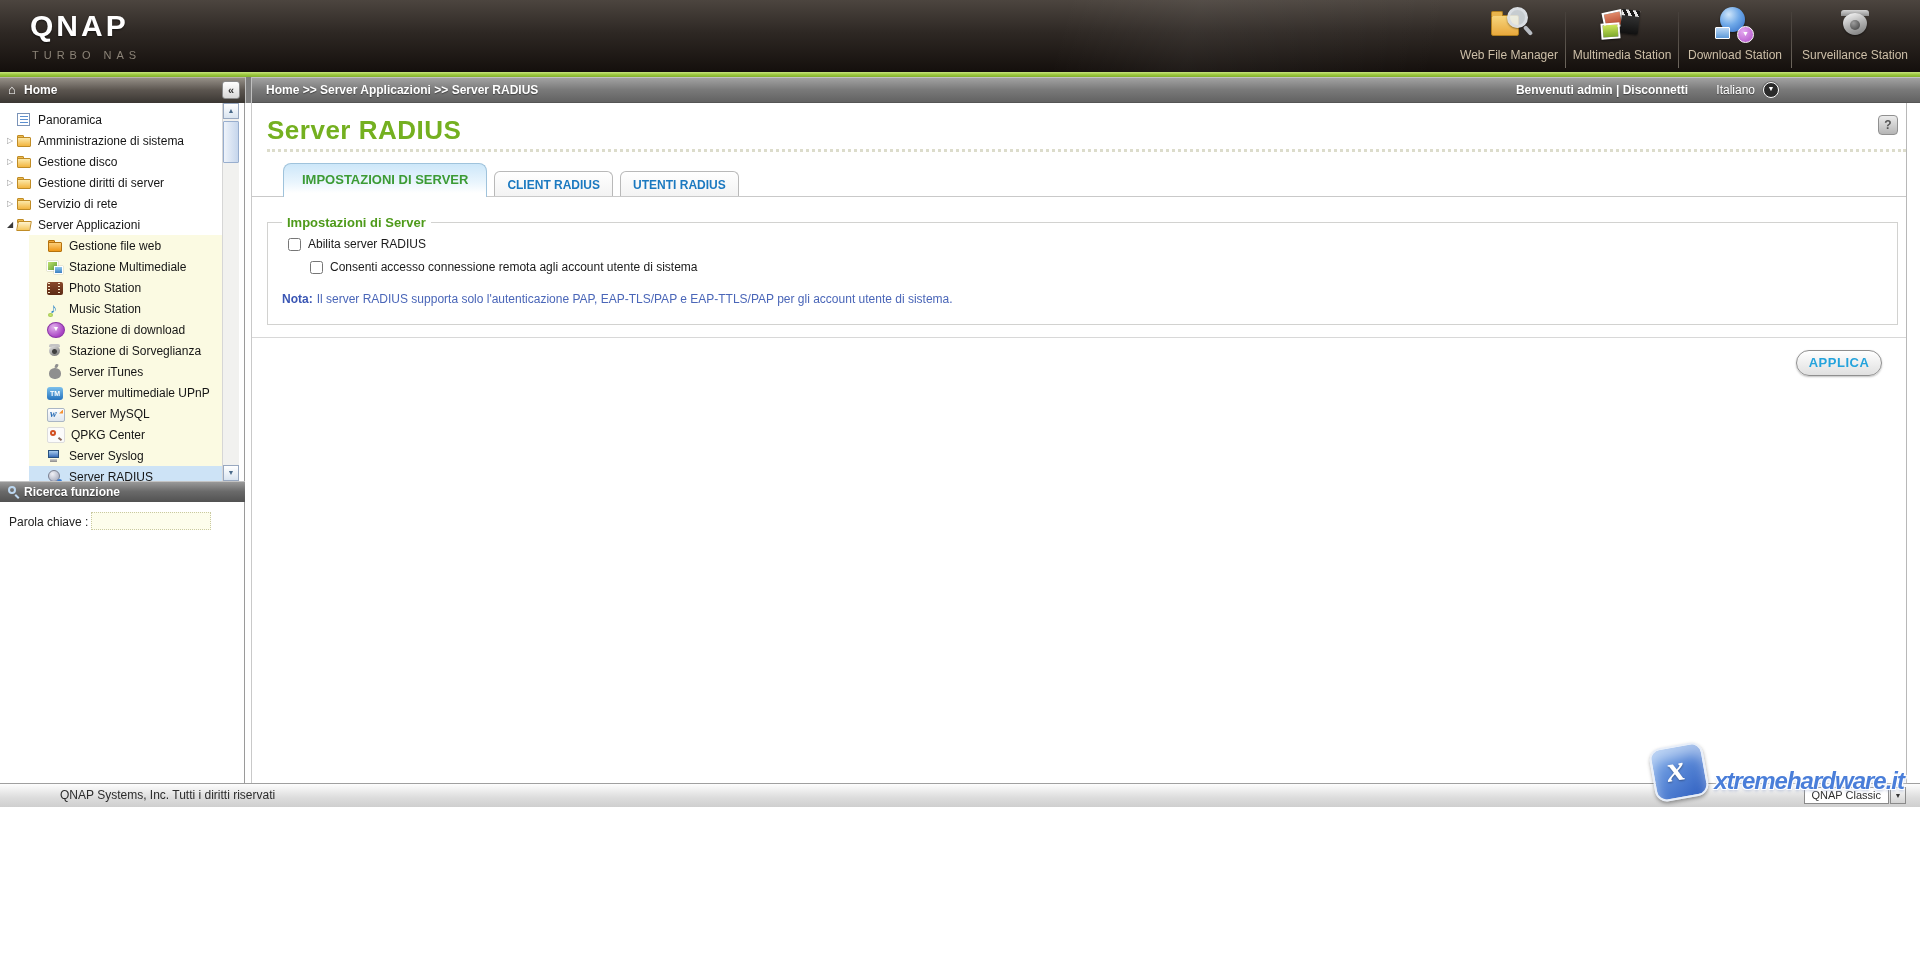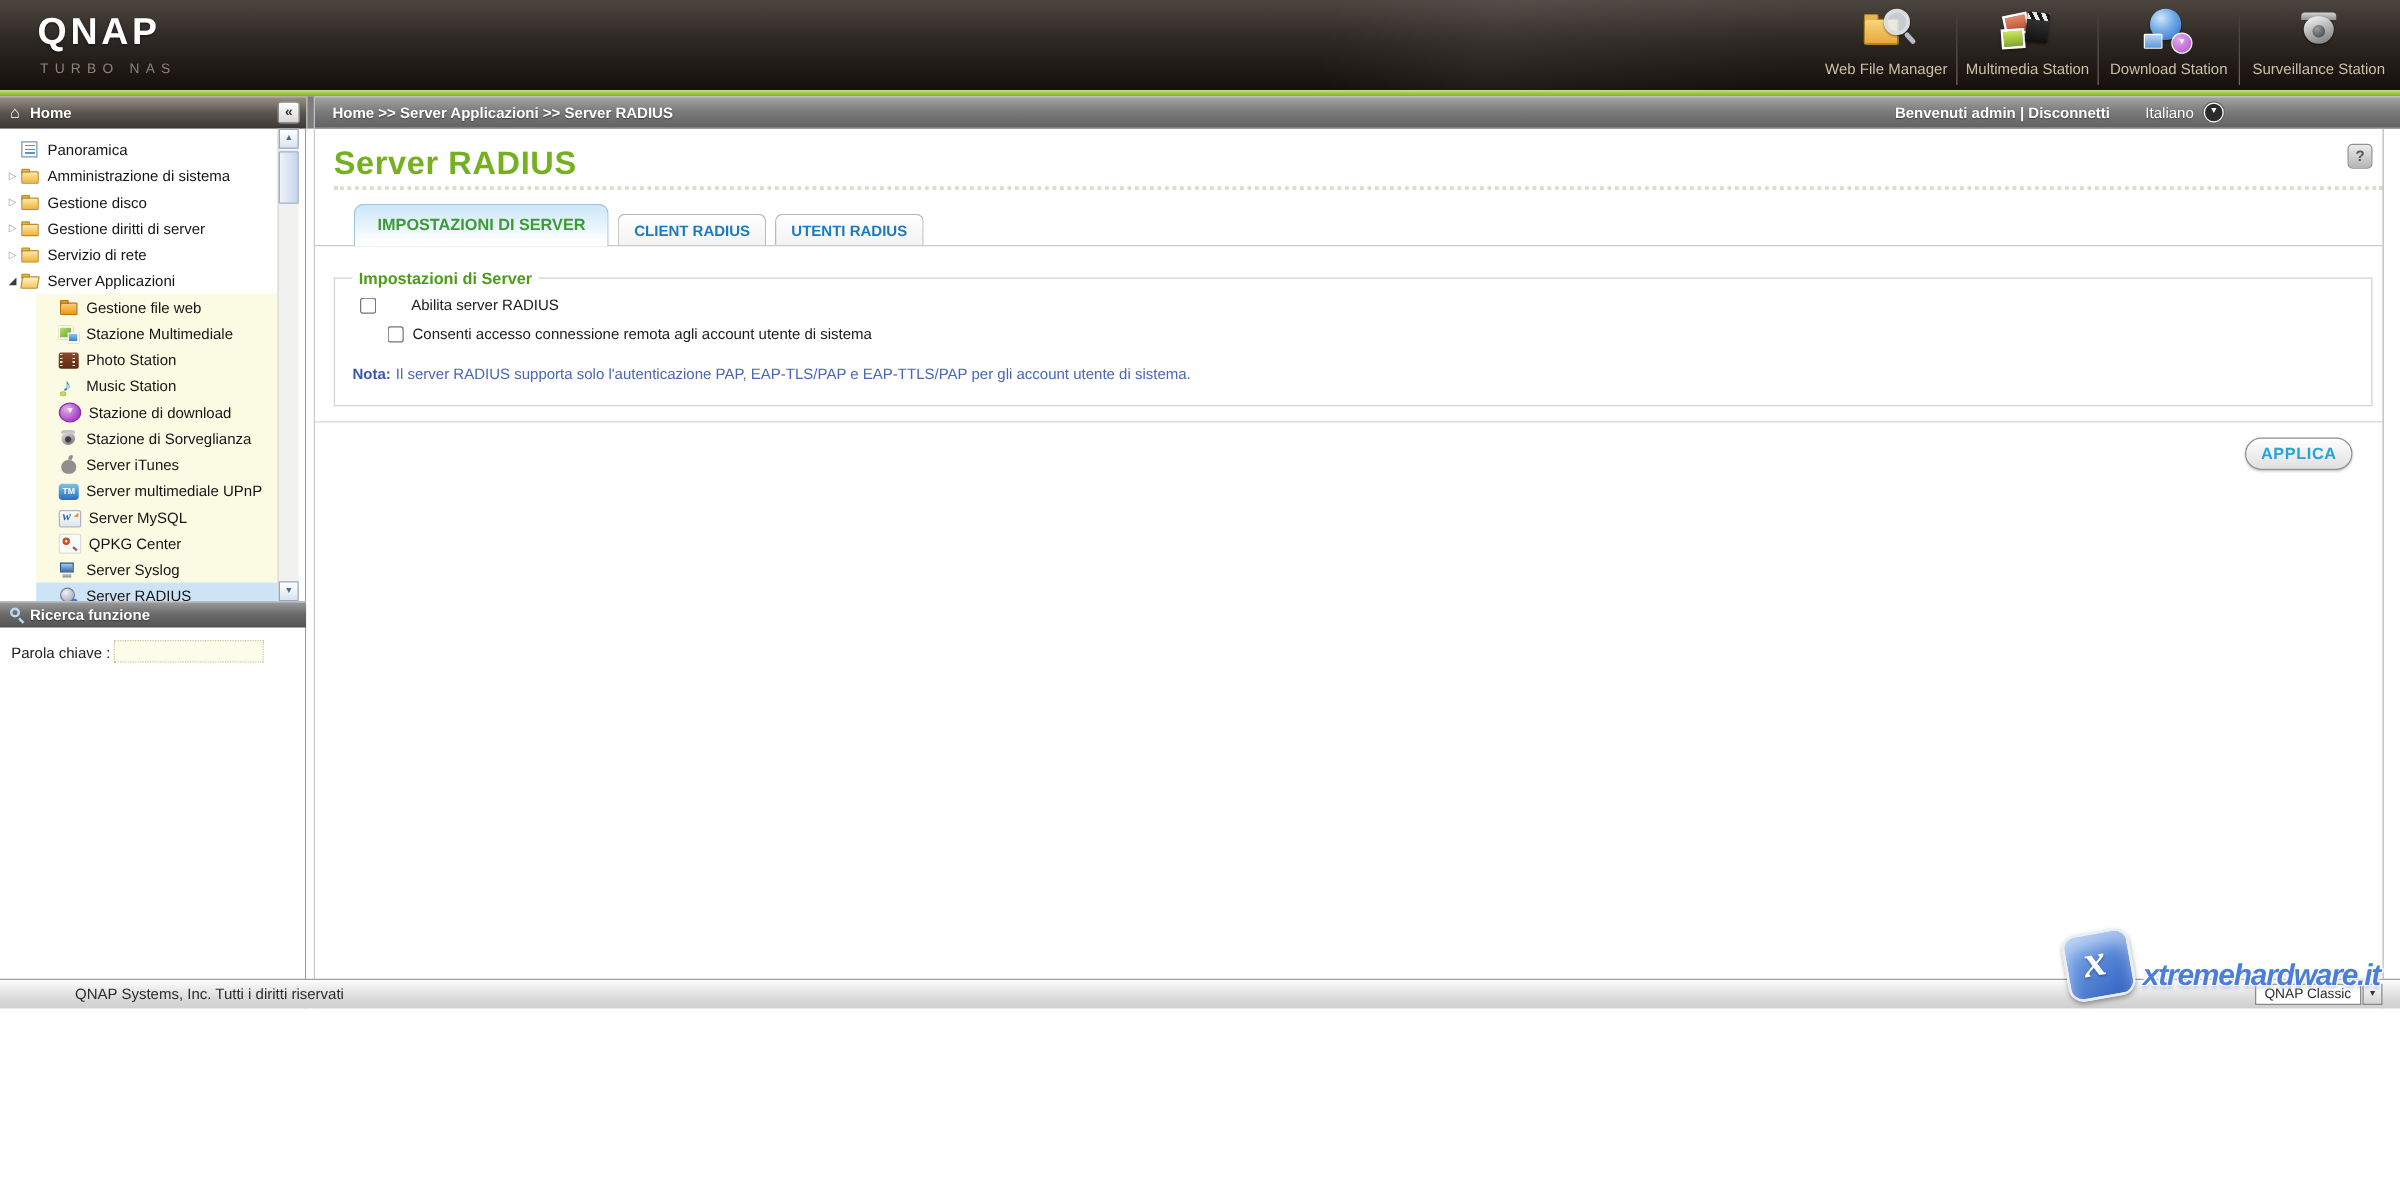--- a/index.html
+++ b/index.html
@@ -159,21 +159,21 @@
   .tab.active{height:34px;margin-bottom:-1px;padding:0 18px;line-height:32px;z-index:2;position:relative;
       border:1px solid #9fc3dc;border-bottom:none;border-radius:8px 8px 0 0;
       background:linear-gradient(#cde7f9,#e9f5fd 55%,#fff 88%);color:#3c9b35;font-weight:bold;font-size:13px;}
   .tab:not(.active){height:25px;margin-left:7px;padding:2px 12px;line-height:23px;
       border:1px solid #b9b9b9;border-bottom:none;border-radius:6px 6px 0 0;
       background:linear-gradient(#fff,#f3f3f3);color:#1b79c0;font-weight:bold;font-size:12px;}
   .panel{position:absolute;left:15px;right:22px;top:119px;height:103px;border:1px solid #d2d2d0;box-sizing:border-box;}
   .legend{position:absolute;left:14px;top:-8px;background:#fff;padding:0 5px;color:#4e9a1a;font-weight:bold;font-size:13px;}
   .ckrow{position:absolute;display:flex;align-items:center;font-size:12px;color:#1a1a1a;}
   .ckrow input{width:13px;height:13px;margin:0 7px 0 0;}
-  .ck1{left:20px;top:14px;gap:21px;}
+  .ck1{left:20px;top:14px;}
   .ck2{left:42px;top:37px;}
   .note{position:absolute;left:14px;top:69px;font-size:12px;color:#4a66b8;}
   .note b{color:#3a56b4;margin-right:4px;}
   .hsep2{position:absolute;left:0;right:13px;top:234px;height:1px;background:#d8d8d8;}
   .applybtn{position:absolute;top:247px;right:38px;width:86px;height:26px;border:1px solid #8f8f8f;border-radius:13px;box-sizing:border-box;
       background:linear-gradient(#fff,#ececec 60%,#e0e0e0);color:#24a3dc;font-weight:bold;font-size:13px;line-height:24px;text-align:center;
       letter-spacing:.5px;box-shadow:0 1px 2px rgba(0,0,0,.25);cursor:pointer;}
 
   
   .footer{position:absolute;left:0;bottom:0;width:1920px;height:24px;border-top:1px solid #9f9f9f;box-sizing:border-box;

